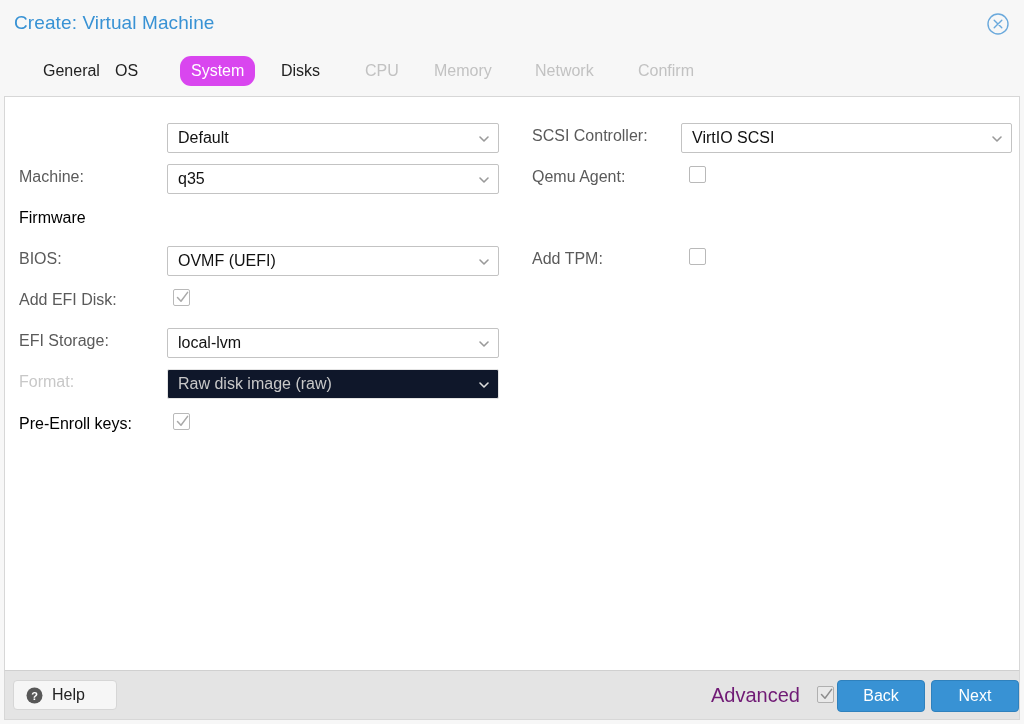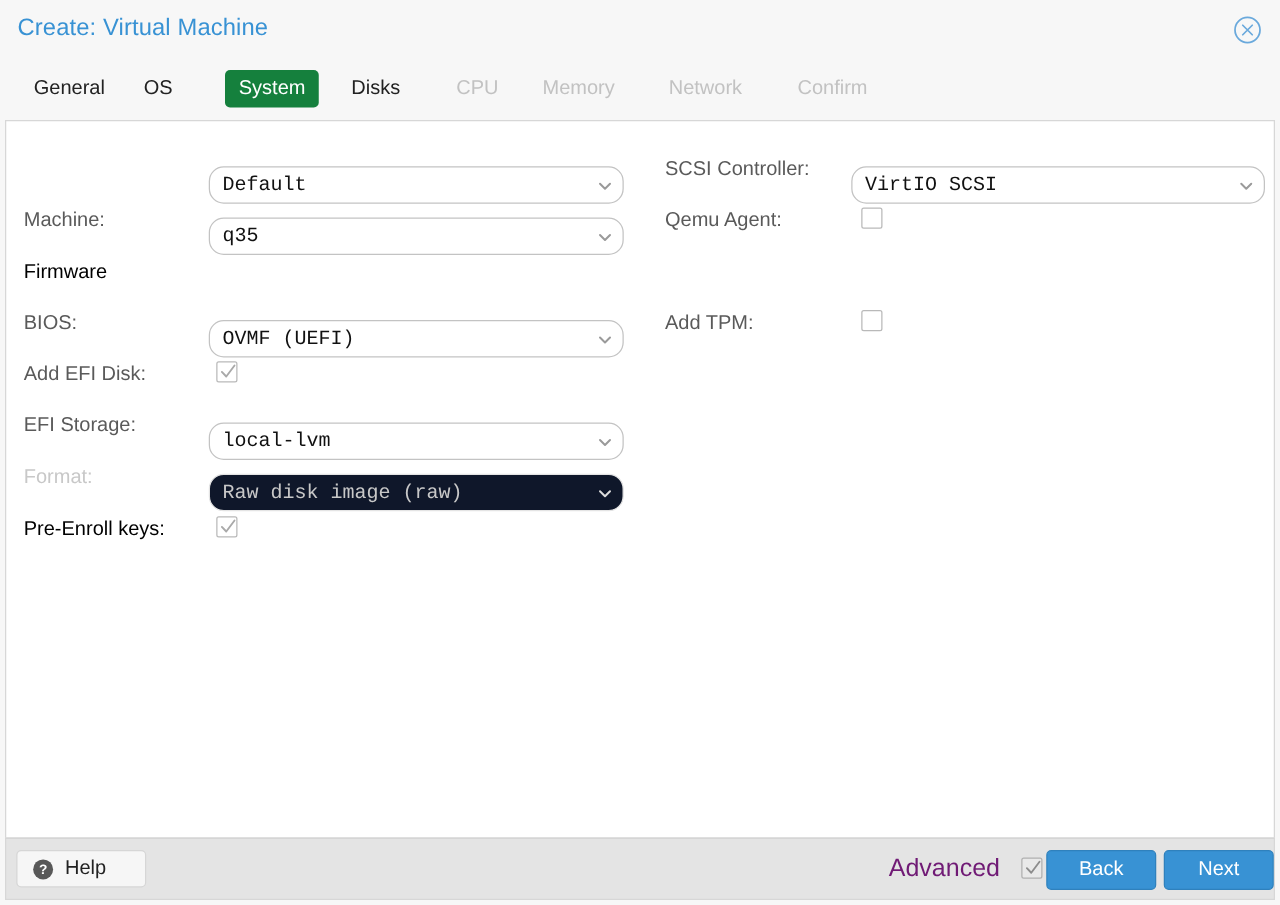--- a/index.html
+++ b/index.html
@@ -54,22 +54,23 @@
     line-height: 30px;
     padding: 0 11px;
     font-size: 16px;
     border-radius: 4px;
     white-space: nowrap;
     cursor: pointer;
     color: #222;
   }
   .tab.disabled { color: #c2c2c2; cursor: default; }
   .tab.active {
-    background: #15803d;
+    background: #d946ef;
     color: #ffffff;
+    border-radius: 11px;
   }
 
   
   #panel {
     position: absolute;
     left: 4px; top: 96px;
     width: 1016px; height: 574px;
     background: #ffffff;
     border: 1px solid #d7d7d7;
     border-bottom: none;
@@ -104,27 +105,26 @@
     position: absolute;
     left: 14px; top: 0;
     height: 41px; line-height: 41px;
     font-size: 16px;
     color: #000;
   }
 
   
   .combo {
     position: absolute;
-    top: 18px;
+    top: 8px;
     height: 30px;
     background: #ffffff;
     border: 1px solid #c3c3c3;
-    border-radius: 12px;
-    cursor: pointer;
-    font-family: Liberation Mono, monospace;
+    border-radius: 2px;
+    cursor: pointer;
   }
   #col-left .combo  { left: 162px; width: 332px; }
   #col-right .combo { left: 168px; width: 331px; }
   .combo.disabled {
     border-color: #e4e4e4;
     background: #0f172a;
     cursor: default;
   }
   .combo-value {
     position: absolute;
@@ -229,21 +229,21 @@
   <div id="dialog-title">Create: Virtual Machine</div>
   <div id="close-button">
     <svg width="24" height="24" viewBox="0 0 24 24">
       <circle cx="12" cy="12" r="10" fill="none" stroke="#6aa9dc" stroke-width="1.4"></circle>
       <path d="M8.2 8.2 L15.8 15.8 M15.8 8.2 L8.2 15.8" stroke="#6aa9dc" stroke-width="1.4" stroke-linecap="round"></path>
     </svg>
   </div>
 </div>
 
 <div id="tabbar">
-    <div class="tab" style="left: 16px; text-align: center;">General</div>
+    <div class="tab" style="left: 32px; text-align: center;">General</div>
     <div class="tab" style="left: 104px;">OS</div>
     <div class="tab active" style="left: 180px;">System</div>
     <div class="tab" style="left: 270px;">Disks</div>
     <div class="tab disabled" style="left: 354px;">CPU</div>
     <div class="tab disabled" style="left: 423px;">Memory</div>
     <div class="tab disabled" style="left: 524px;">Network</div>
     <div class="tab disabled" style="left: 627px;">Confirm</div>
   </div>
 
 <div id="panel">

